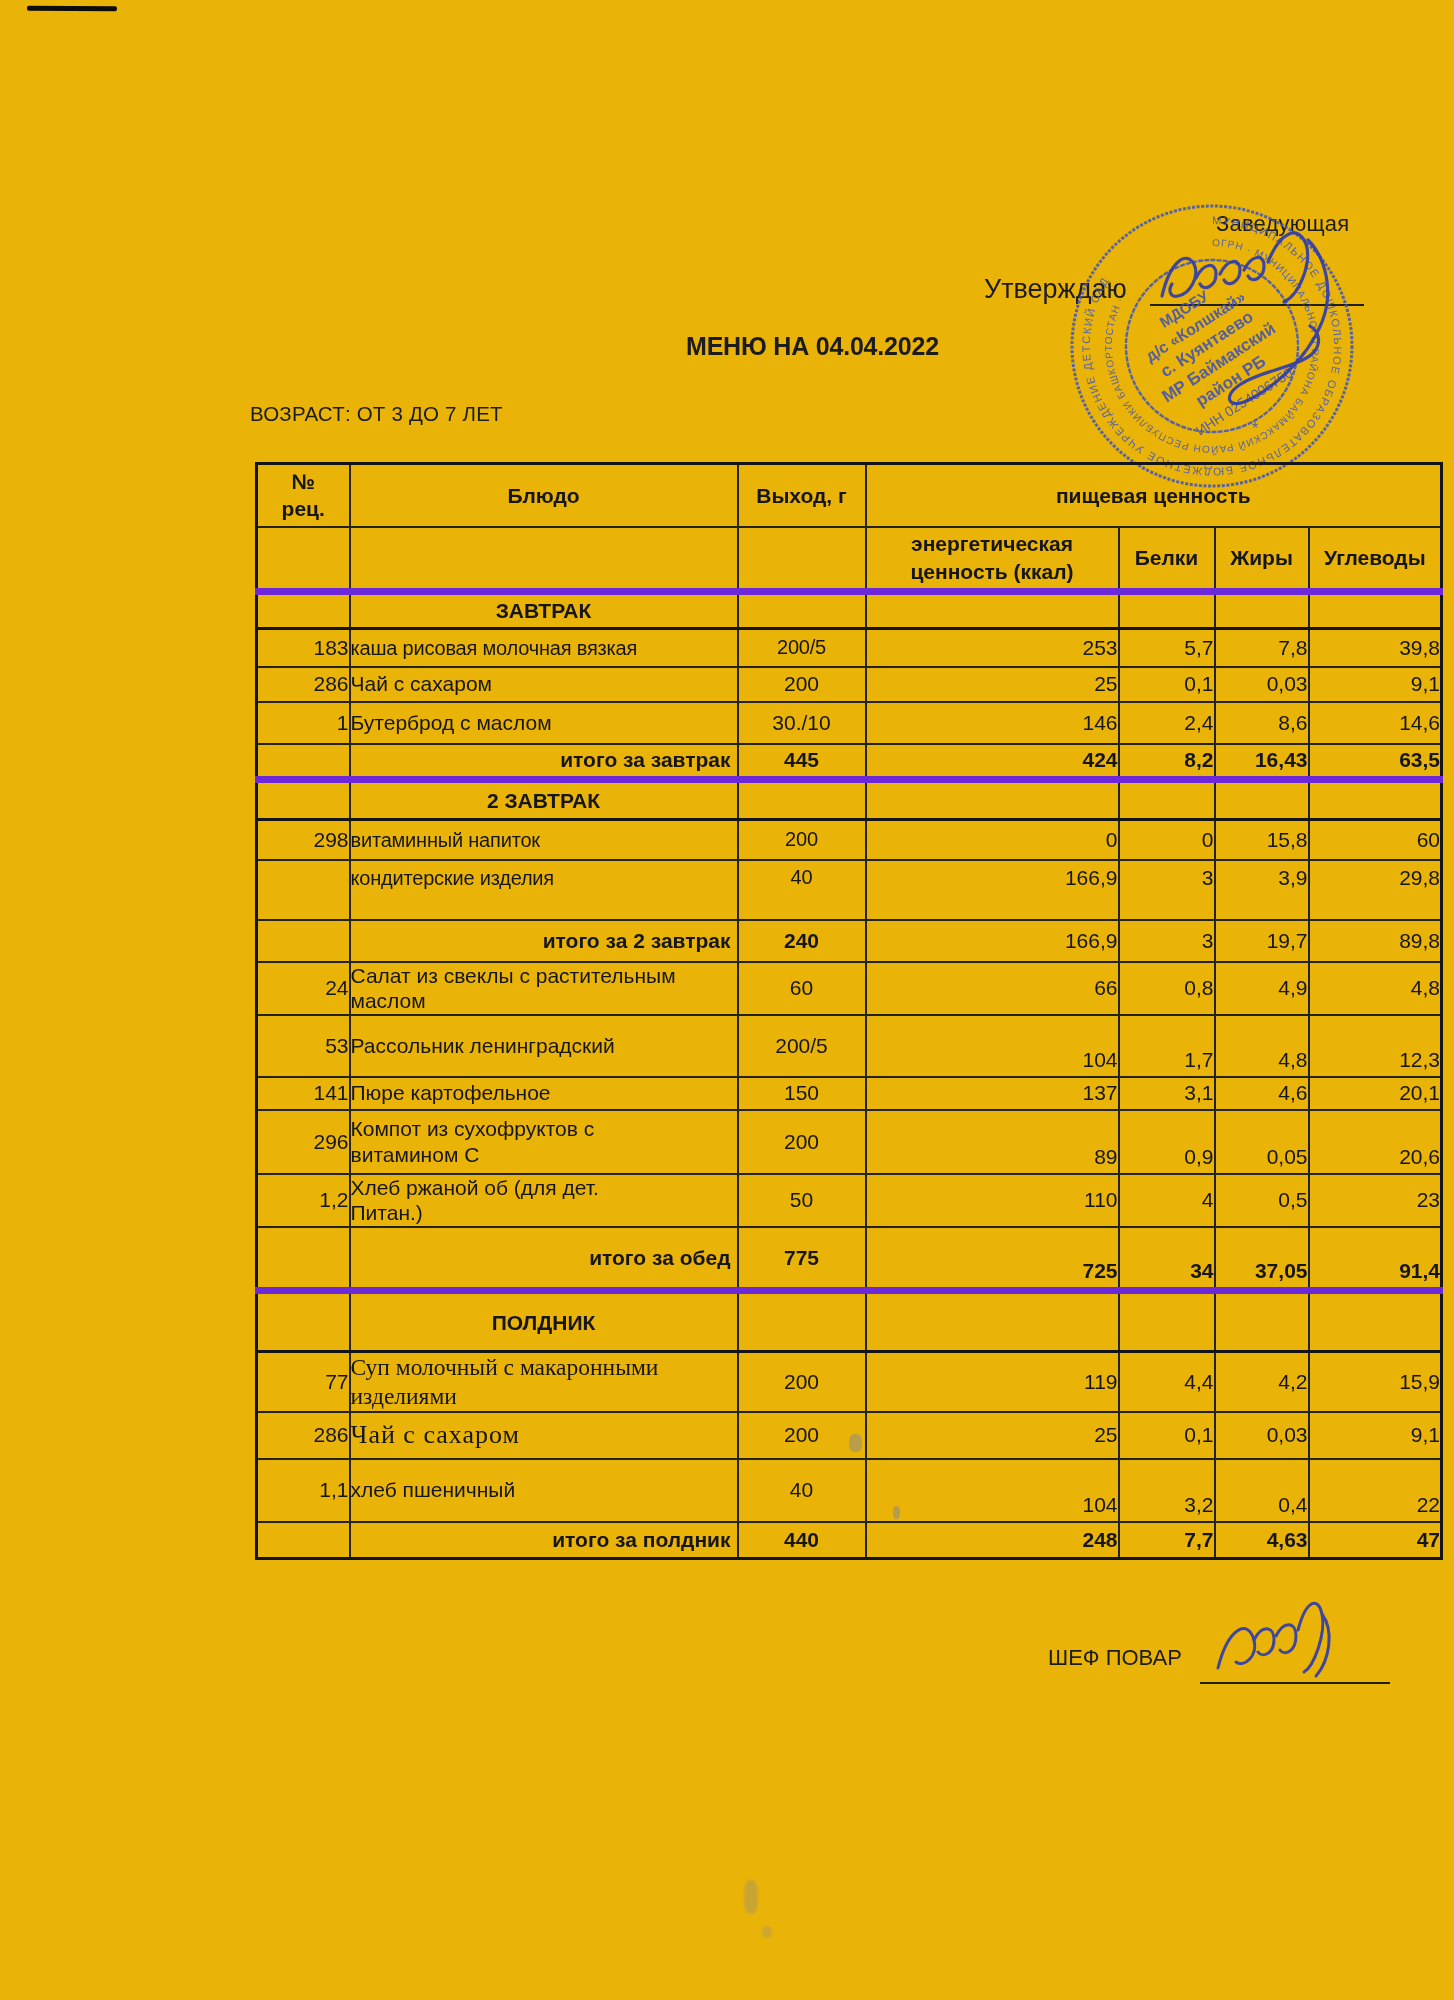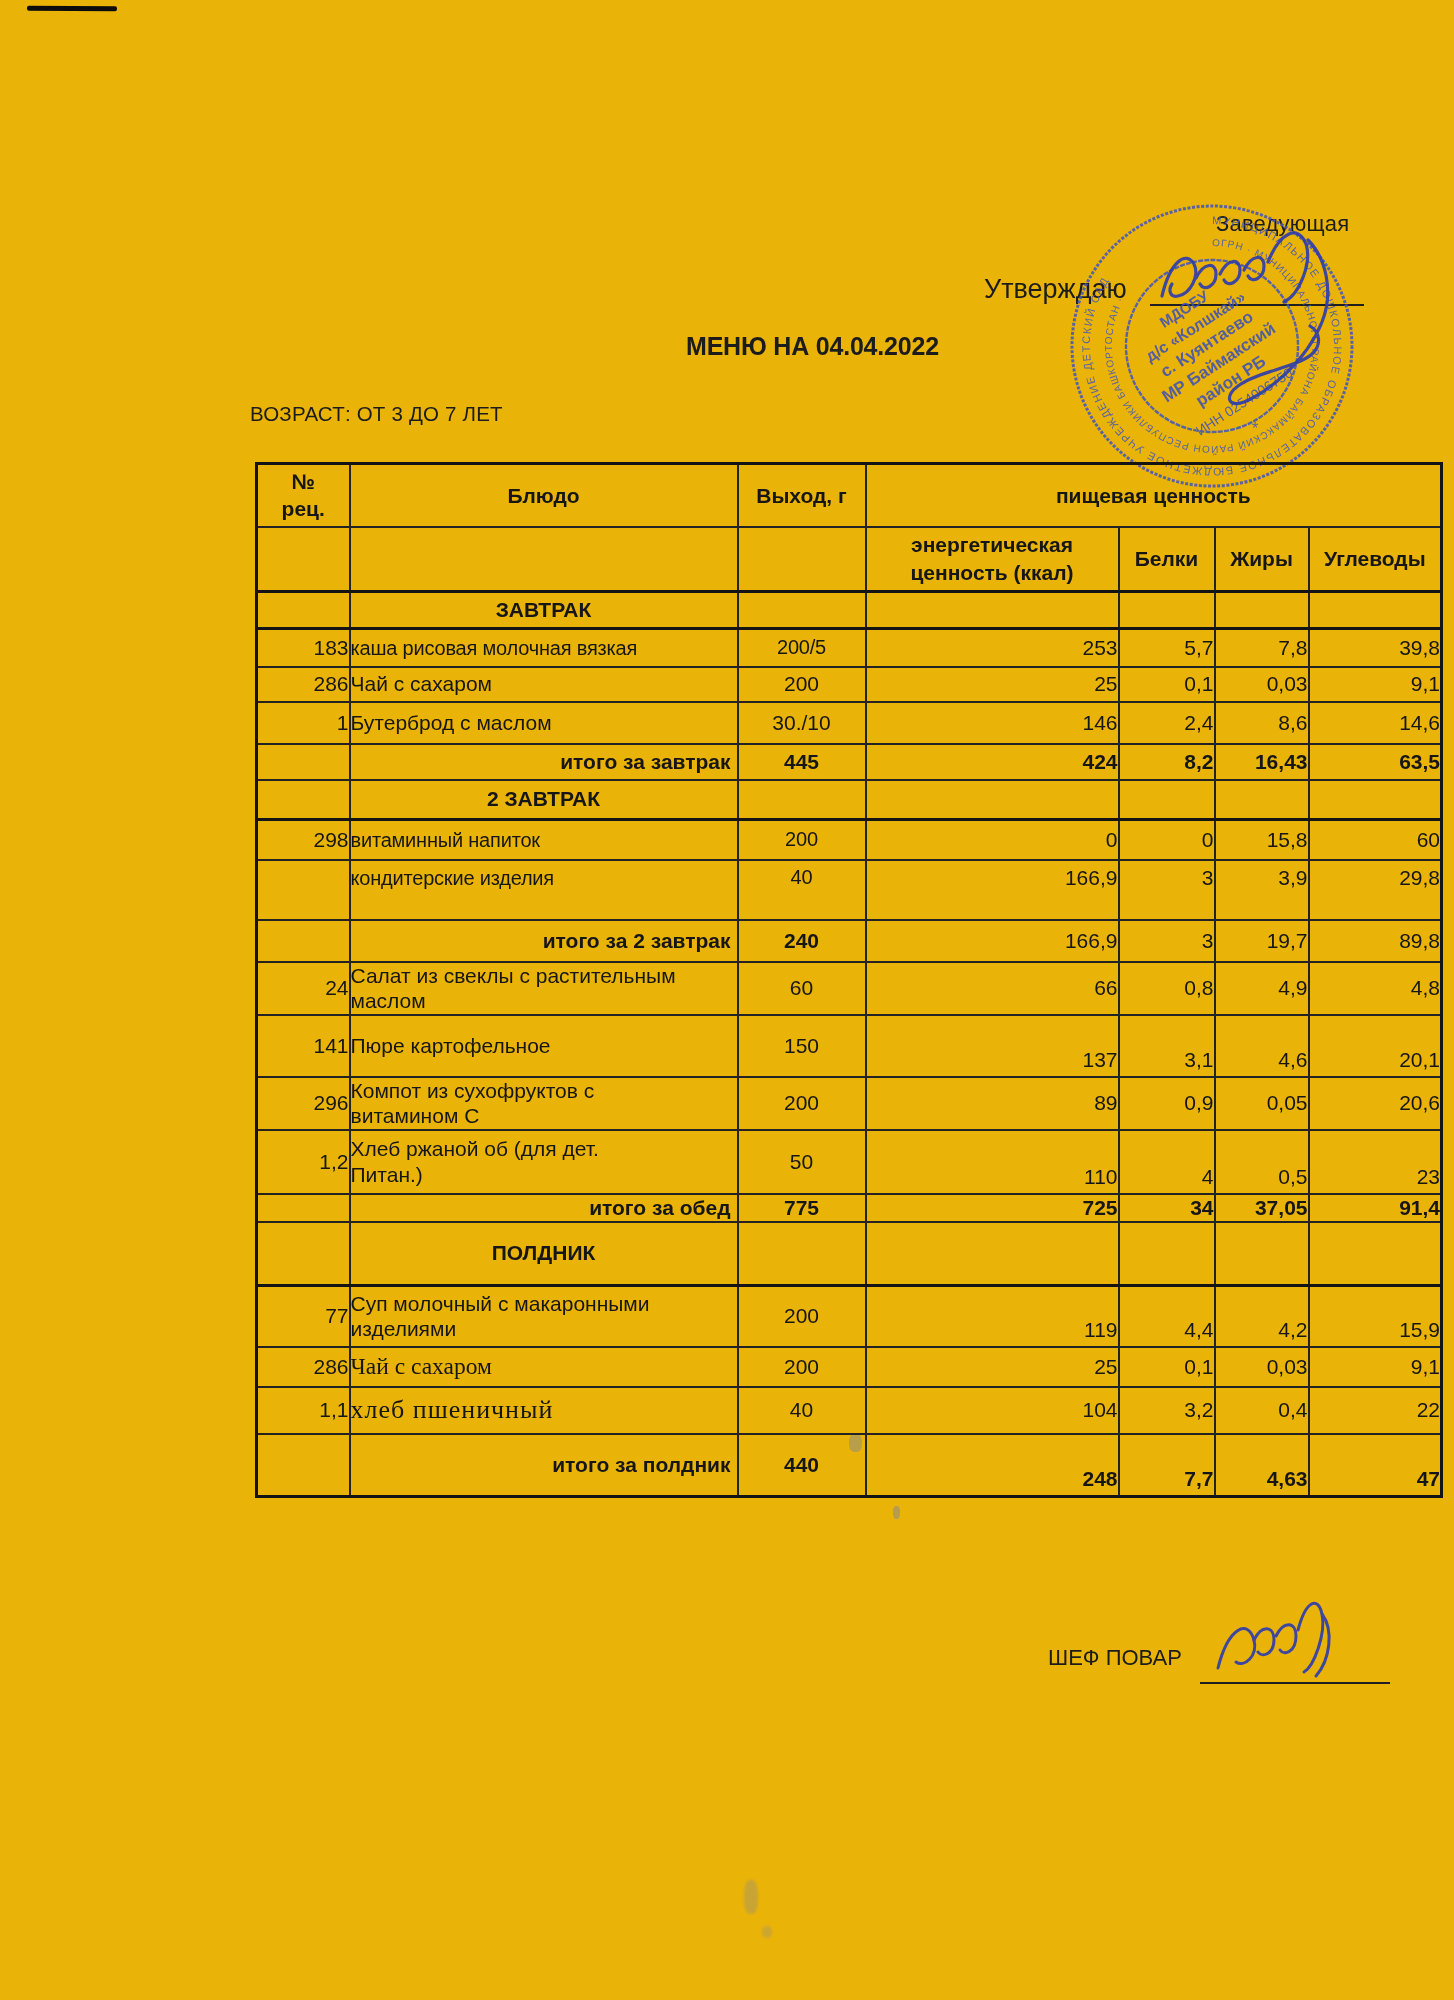--- a/index.html
+++ b/index.html
@@ -51,21 +51,21 @@
 
   td.c-rec{font-family:"Liberation Serif",serif;font-size:20px;text-align:right;padding-right:10px;}
   td.c-name{font-family:"Liberation Serif",serif;font-size:21.5px;text-align:left;padding-left:10px;white-space:pre-line;line-height:1.22;}
   td.c-out{font-family:"Liberation Serif",serif;font-size:20px;text-align:center;}
   td.c-num{text-align:right;}
   td.c-energy{padding-right:13px;}
   td.c-prot{padding-right:15px;}
   td.c-fat{padding-right:15px;}
   td.c-carb{padding-right:22px;}
 
-  tr.row-section td{border-top:2px solid #6d28d9;border-bottom:3px solid #141414;}
+  tr.row-section td{border-top:7px solid #6d28d9;border-bottom:3px solid #141414;}
   tr.row-section td:nth-child(2){font-family:"Liberation Sans",sans-serif;font-weight:700;font-size:21px;text-align:center;padding:0;}
   tr.row-total td{font-weight:700;}
   tr.row-total td:nth-child(2){font-family:"Liberation Sans",sans-serif;font-size:21px;text-align:right;padding-right:6px;border-radius:8px;}
   tr.row-total td.c-out{font-family:"Liberation Sans",sans-serif;font-size:21px;}
 
   
   tbody tr:nth-child(1){height:37px}
   tbody tr:nth-child(2){height:38px}
   tbody tr:nth-child(3){height:35px}
   tbody tr:nth-child(4){height:42px}
@@ -262,20 +262,29 @@
           <td class="c-rec">24</td>
           <td class="c-name">Салат из свеклы с растительным
 маслом</td>
           <td class="c-out">60</td>
           <td class="c-num c-energy">66</td>
           <td class="c-num c-prot">0,8</td>
           <td class="c-num c-fat">4,9</td>
           <td class="c-num c-carb">4,8</td>
         </tr>
         <tr class="row-dish">
+          <td class="c-rec">53</td>
+          <td class="c-name">Рассольник ленинградский</td>
+          <td class="c-out">200/5</td>
+          <td class="c-num c-energy">104</td>
+          <td class="c-num c-prot">1,7</td>
+          <td class="c-num c-fat">4,8</td>
+          <td class="c-num c-carb">12,3</td>
+        </tr>
+        <tr class="row-dish">
           <td class="c-rec">141</td>
           <td class="c-name">Пюре картофельное</td>
           <td class="c-out">150</td>
           <td class="c-num c-energy">137</td>
           <td class="c-num c-prot">3,1</td>
           <td class="c-num c-fat">4,6</td>
           <td class="c-num c-carb">20,1</td>
         </tr>
         <tr class="row-dish">
           <td class="c-rec">296</td>

